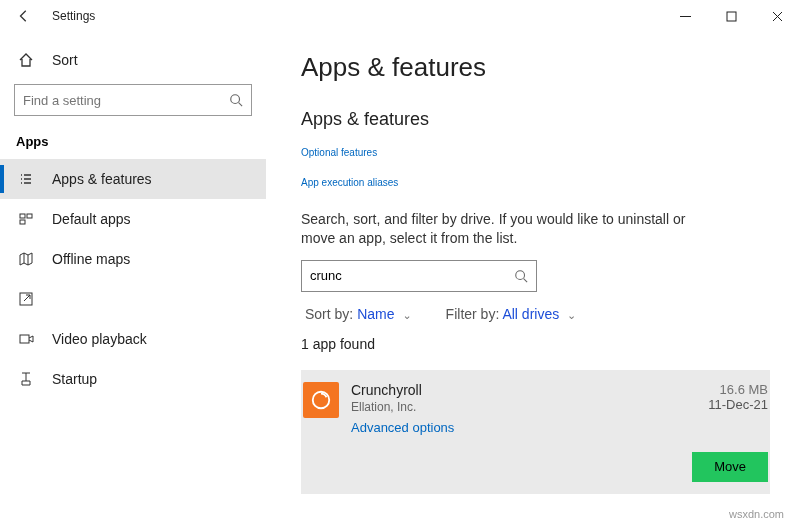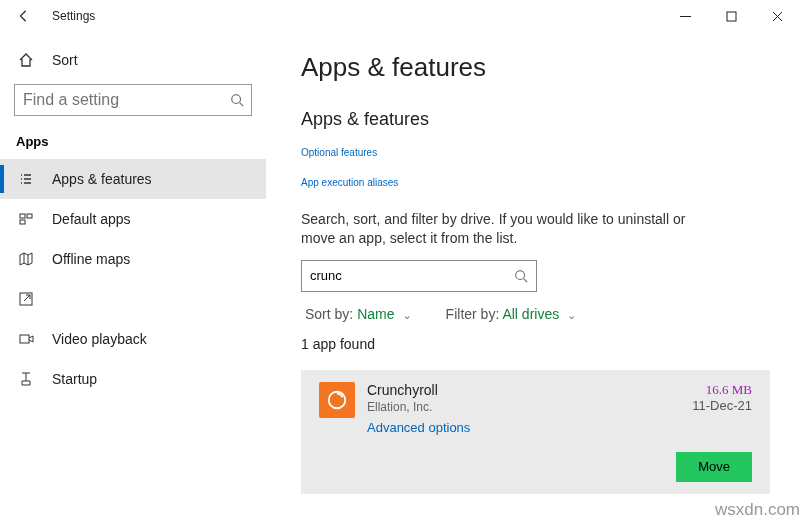--- a/index.html
+++ b/index.html
@@ -8,52 +8,52 @@
     .titlebar-back { width: 32px; display: flex; align-items: center; justify-content: center; color: #333; cursor: pointer; }
     .titlebar-title { font-size: 12px; padding-left: 12px; color: #222; }
     .winctrls { margin-left: auto; display: flex; }
     .winctrl { width: 46px; height: 32px; display: flex; align-items: center; justify-content: center; color: #222; cursor: pointer; }
     .layout { display: flex; height: calc(100% - 32px); }
     .sidebar { width: 267px; border-right: 1px solid #fff; padding-top: 12px; }
     .home-row { display: flex; align-items: center; padding: 8px 16px; cursor: pointer; }
     .home-row .icon { width: 20px; display:flex; align-items:center; justify-content:center; color:#333; }
     .home-row .lbl { margin-left: 16px; font-size: 14px; color: #222; }
     .searchbox { margin: 8px 14px 14px 14px; height: 32px; border: 1px solid #999; display: flex; align-items: center; padding: 0 8px; }
-    .searchbox input { border: none; outline: none; font-size: 16px; flex: 1; color: #ec4899; }
+    .searchbox input { border: none; outline: none; font-size: 13px; flex: 1; color: #ec4899; }
     .searchbox .sicon { color: #666; }
     .section-label { font-weight: 600; font-size: 13px; padding: 4px 16px 10px 16px; }
     .nav-item { display: flex; align-items: center; height: 40px; padding: 0 16px; cursor: pointer; position: relative; }
     .nav-item .icon { width: 20px; display:flex; align-items:center; justify-content:center; color:#333; }
     .nav-item .lbl { margin-left: 16px; font-size: 14px; color: #222; }
     .nav-item.active { background: #e5e5e5; }
     .nav-item.active::before { content:""; position:absolute; left:0; top:6px; bottom:6px; width:4px; background:#0067c0; }
     .main { flex: 1; padding: 20px 30px 0 34px; overflow-y: auto; }
     .page-h1 { font-size: 26px; font-weight: 400; color: #222; margin-bottom: 26px; }
     .sub-h { font-size: 18px; font-weight: 400; color: #222; margin-bottom: 12px; }
     .link { color: #0067c0; font-size: 10px; margin-bottom: 14px; display: inline-block; cursor: pointer; }
     .desc { font-size: 14px; color: #333; line-height: 1.35; margin: 8px 0 12px 0; max-width: 420px; }
     .app-search { width: 236px; height: 32px; border: 1px solid #888; display: flex; align-items: center; padding: 0 8px; margin-bottom: 14px; }
     .app-search input { border:none; outline:none; flex:1; font-size: 13px; }
     .sortrow { display: flex; gap: 34px; font-size: 14px; color: #555; margin-bottom: 14px; padding-left:4px; }
-    .sortrow .val { color: #15803d; }
+    .sortrow .val { color: #1d4ed8; }
     .chev { color:#777; font-size:11px; margin-left:4px; }
     .count { font-size: 14px; color: #222; margin-bottom: 18px; }
-    .app-card { background: #eaeaea; padding: 12px 18px; }
+    .app-card { background: #eaeaea; padding: 12px 2px; }
     .app-card-top { display: flex; }
     .app-icon { width: 36px; height: 36px; background: #f47521; border-radius: 2px; display:flex; align-items:center; justify-content:center; color:#fff; font-weight:700; }
     .app-meta { margin-left: 12px; flex:1; }
     .app-name { font-size: 14px; color:#222; }
     .app-pub { font-size: 12px; color:#666; margin-top:2px; }
     .app-adv { font-size: 13px; color:#0067c0; margin-top:6px; display:inline-block; cursor:pointer; }
     .app-right { text-align: right; font-size: 13px; color:#555; }
-    .app-size { color:#a21caf;font-family:Liberation Serif, serif; }
+    .app-size { color:#737373; }
     .btnrow { display:flex; justify-content:flex-end; gap:10px; margin-top:16px; }
     .btn { height: 30px; padding: 0 22px; font-size: 13px; background:#22c55e; border:none; cursor:pointer; }
     .btn-uninstall-wrap { border: 3px solid #d40000; display:inline-flex; }
-    .watermark { position:absolute; bottom:6px; right:0; font-size:17px; color:#999; }
+    .watermark { position:absolute; bottom:6px; right:16px; font-size:11px; color:#999; }
     svg { display:block; }
   </style>
 </head>
 <body>
 
 <div class="titlebar">
   <div class="titlebar-back">
     <svg width="14" height="14" viewBox="0 0 16 16">
         <path d="M10 2 L4 8 L10 14" stroke="#333" stroke-width="1.5" fill="none"></path>
       </svg>

